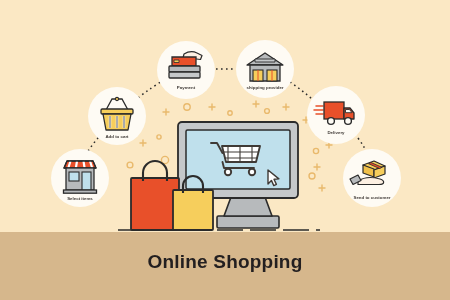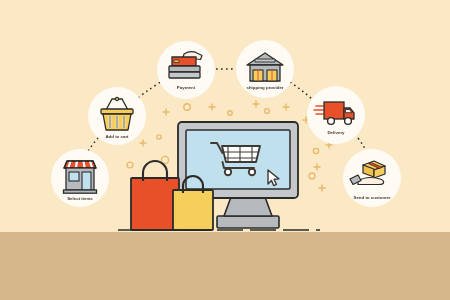--- a/index.html
+++ b/index.html
@@ -231,14 +231,15 @@
 
         <path d="M358 181 c6 -4 15 -4 22 -2 c5 1.5 5 5.5 -1 5.5 h-21 z" fill="#FDF0E2" stroke="#2B2B2B" stroke-width="1.2" stroke-linejoin="round"></path>
 
         <path d="M350 179 l8 -4 l3 5.5 l-8 4 z" fill="#B7BABC" stroke="#2B2B2B" stroke-width="1.2" stroke-linejoin="round"></path>
       </g>
       <text class="node-label" x="372" y="199">Send to customer</text>
     </g>
 
   </svg>
 
+  <div class="title">Online Shopping</div>
 
 </div>
 
 </body></html>

